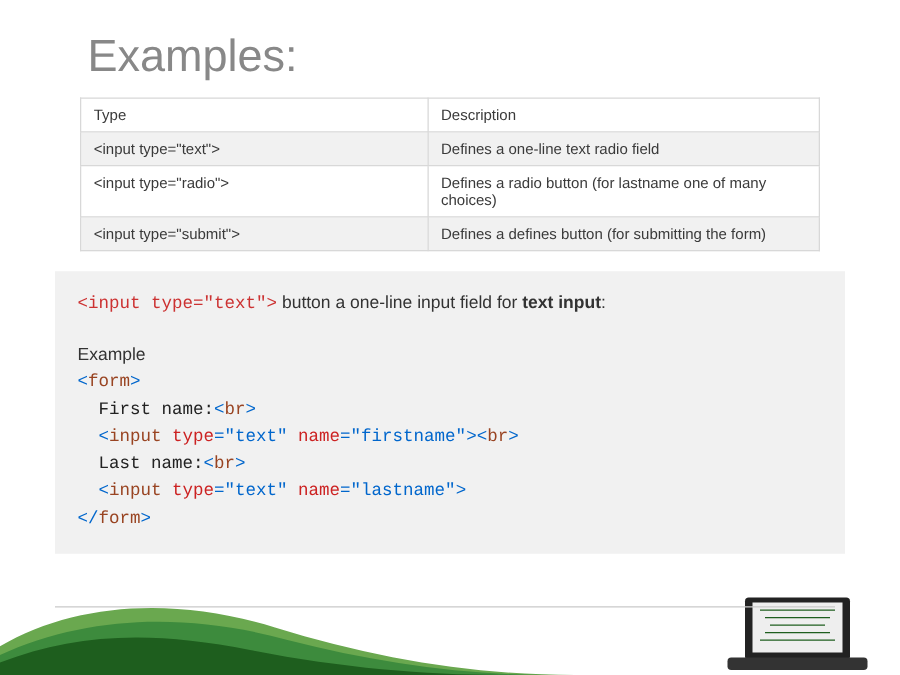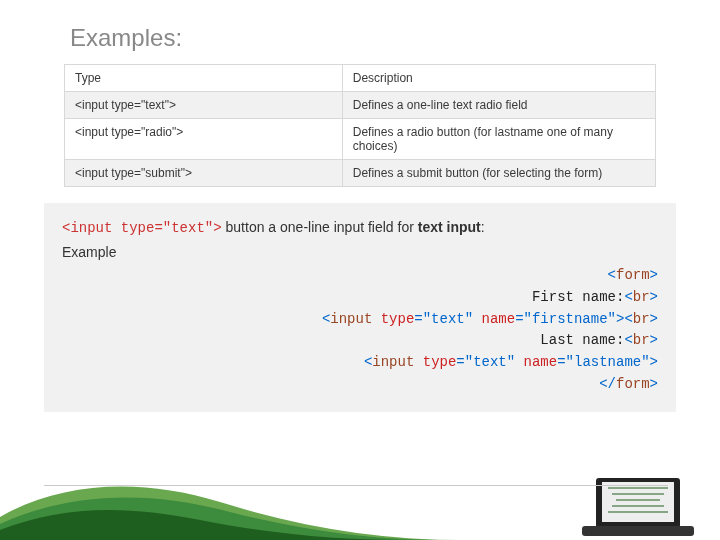--- a/index.html
+++ b/index.html
@@ -5,21 +5,21 @@
   * { margin: 0; padding: 0; box-sizing: border-box; }
   body {
     width: 720px;
     height: 540px;
     background: #ffffff;
     font-family: Arial, Helvetica, sans-serif;
     position: relative;
     overflow: hidden;
   }
   .title {
-    font-size: 24px;
+    font-size: 36px;
     color: #888888;
     font-weight: 400;
     padding: 24px 16px 12px 70px;
     font-family: "Segoe UI Light", "Helvetica Neue", Arial, sans-serif;
   }
   .table {
     margin: 0 64px 16px 64px;
     border-collapse: collapse;
     width: 592px;
     font-size: 12px;
@@ -49,27 +49,26 @@
   }
   .codebox .intro { font-family: Verdana, Arial, sans-serif; }
   .codebox .intro .codefrag {
     font-family: Consolas, "Courier New", monospace;
     color: #cc3232;
   }
   .codebox .intro strong { font-weight: 700; }
   .example-label {
     font-family: Verdana, Arial, sans-serif;
     display: block;
-    margin-top: 2px;
+    margin-top: 18px;
   }
   .codeblock {
     font-family: Consolas, "Courier New", monospace;
     white-space: pre;
     margin-top: 2px;
-    text-align: right;
   }
   .tag-brown { color: #994422; }
   .tag-blue  { color: #0066cc; }
   .attr-red  { color: #cc2222; }
   .attr-blue { color: #0066cc; }
   .plain     { color: #222; }
   .decoration {
     position: absolute;
     bottom: 0; left: 0; right: 0;
     height: 78px;
@@ -98,21 +97,21 @@
     <tr>
       <td>&lt;input type="text"&gt;</td>
       <td>Defines a one-line text radio field</td>
     </tr>
     <tr>
       <td>&lt;input type="radio"&gt;</td>
       <td>Defines a radio button (for lastname one of many choices)</td>
     </tr>
     <tr>
       <td>&lt;input type="submit"&gt;</td>
-      <td>Defines a submit button (for selecting the form)</td>
+      <td>Defines a defines button (for submitting the form)</td>
     </tr>
   </tbody>
 </table>
 
 <div class="codebox">
   <div class="intro">
     <span class="codefrag">&lt;input type="text"&gt;</span><span> button a one-line input field for </span><strong>text input</strong><span>:</span>
   </div>
   <span class="example-label">Example</span>
   <div class="codeblock"><span class="tag-blue">&lt;</span><span class="tag-brown">form</span><span class="tag-blue">&gt;</span>

